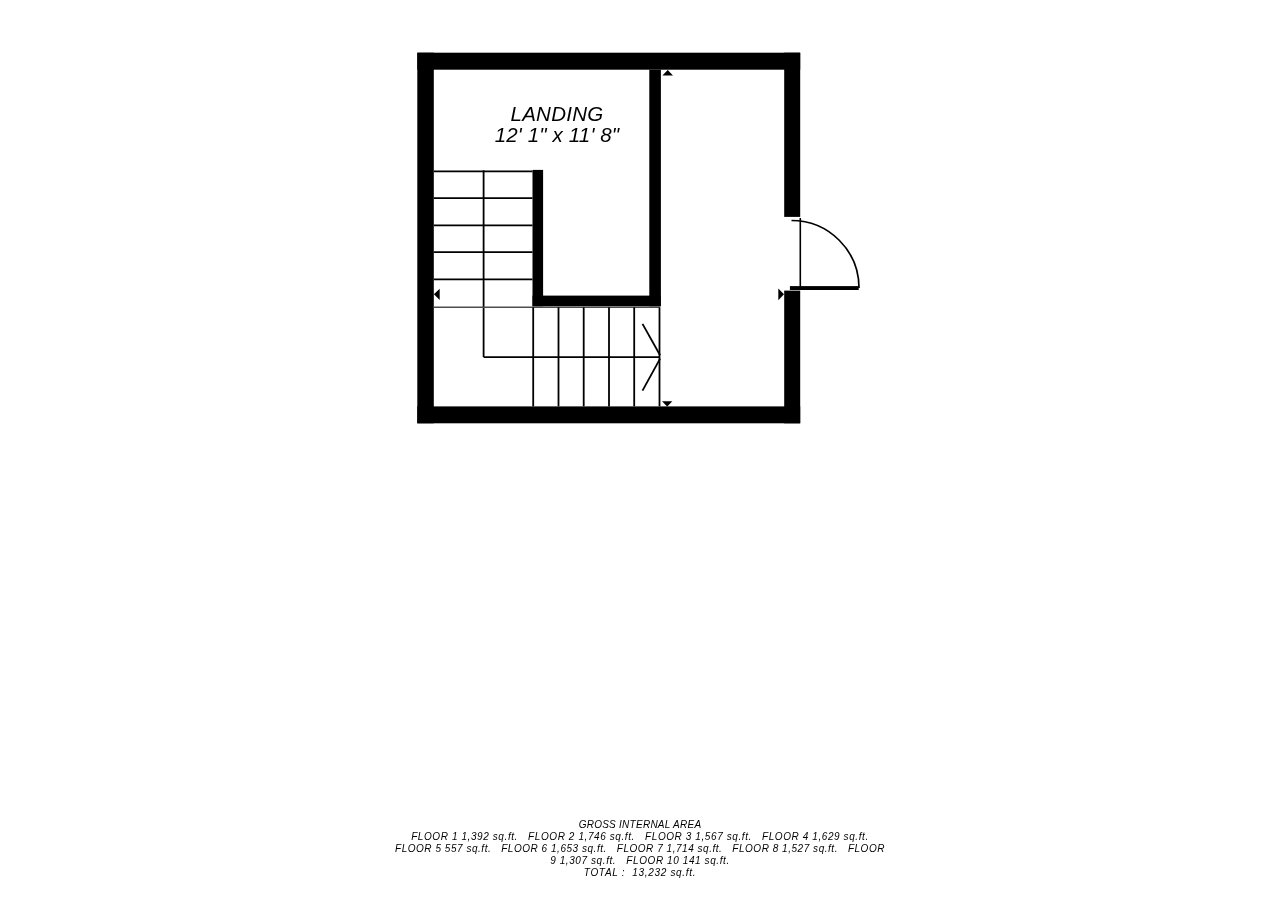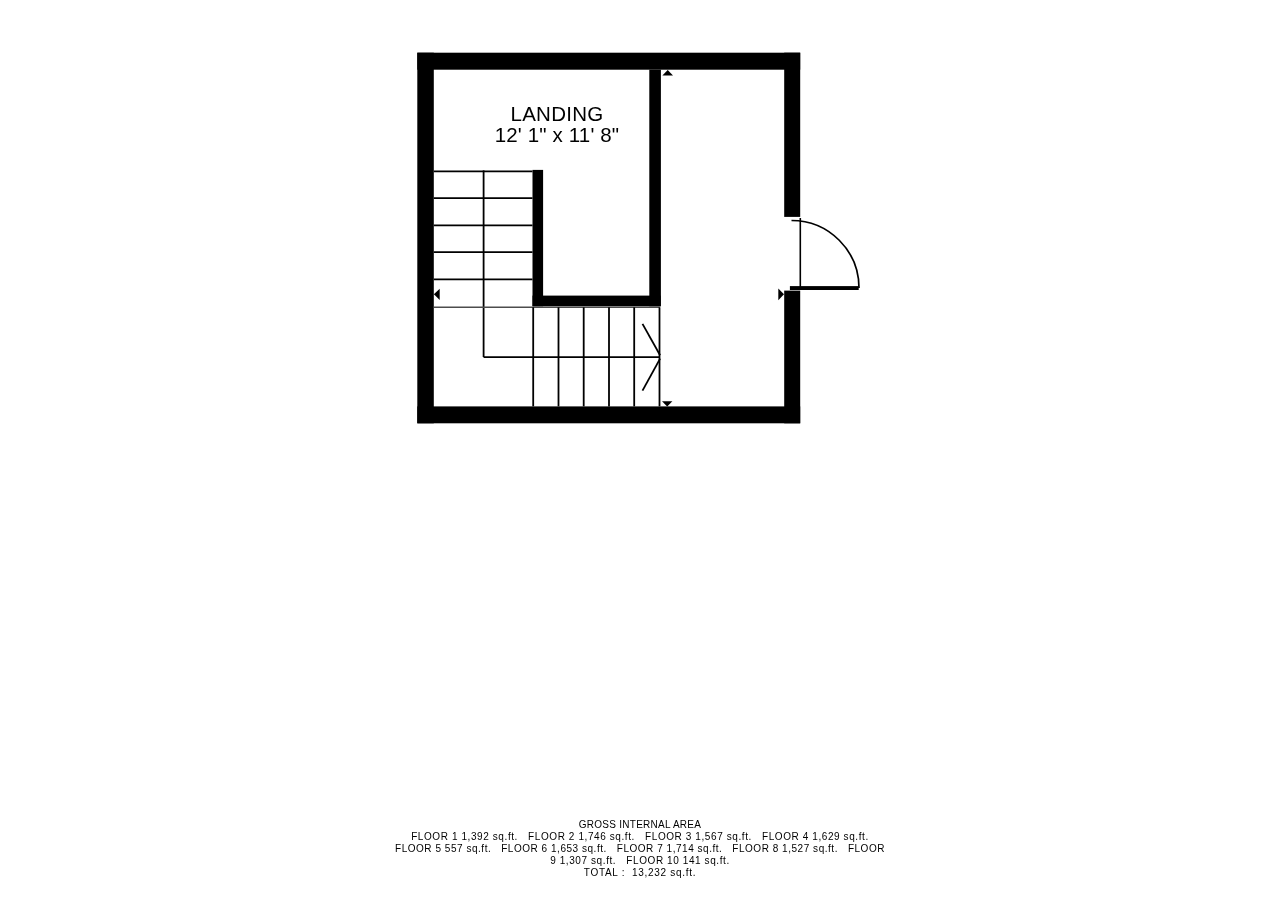--- a/index.html
+++ b/index.html
@@ -1,17 +1,17 @@
 <!DOCTYPE html>
 <html><head>
 <meta charset="utf-8">
 <style>
   html,body{margin:0;padding:0;background:#ffffff;}
   .page{position:relative;width:1280px;height:905px;background:#ffffff;overflow:hidden;
-        font-family:"Liberation Sans", sans-serif;}
+        font-family:"Liberation Sans", sans-serif;font-style:italic;}
   svg text{font-family:"Liberation Sans", sans-serif;fill:#000000;}
 </style>
 </head>
 <body>
 <div class="page">
 <svg width="1280" height="905" viewBox="0 0 1280 905" xmlns="http://www.w3.org/2000/svg">
 
   <rect x="0" y="0" width="1280" height="905" fill="#ffffff"></rect>
 
   <g>

